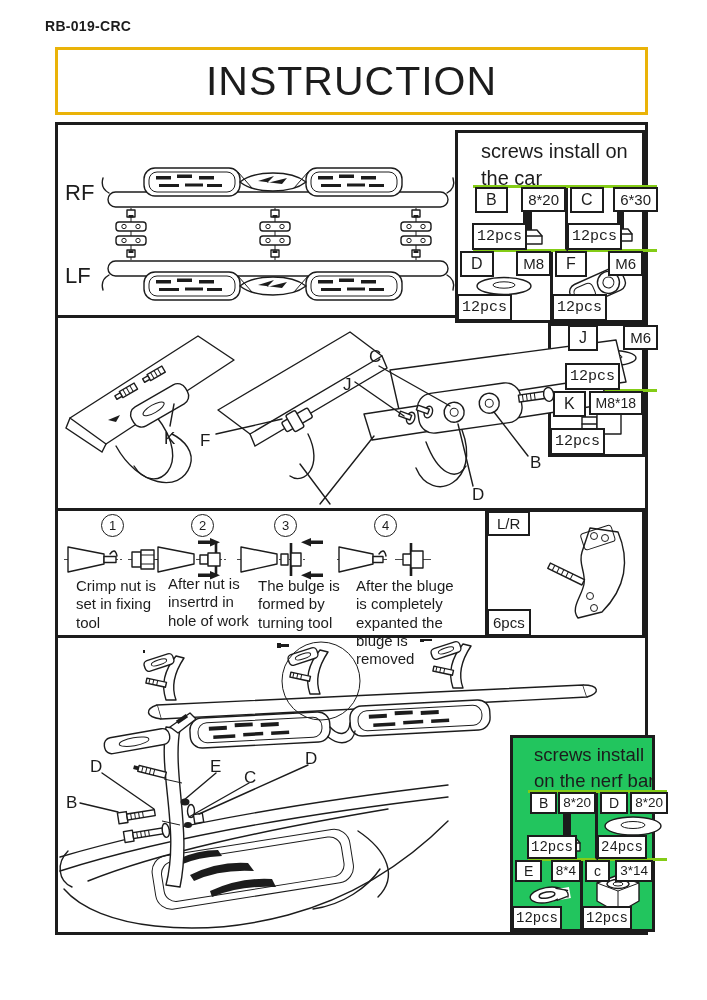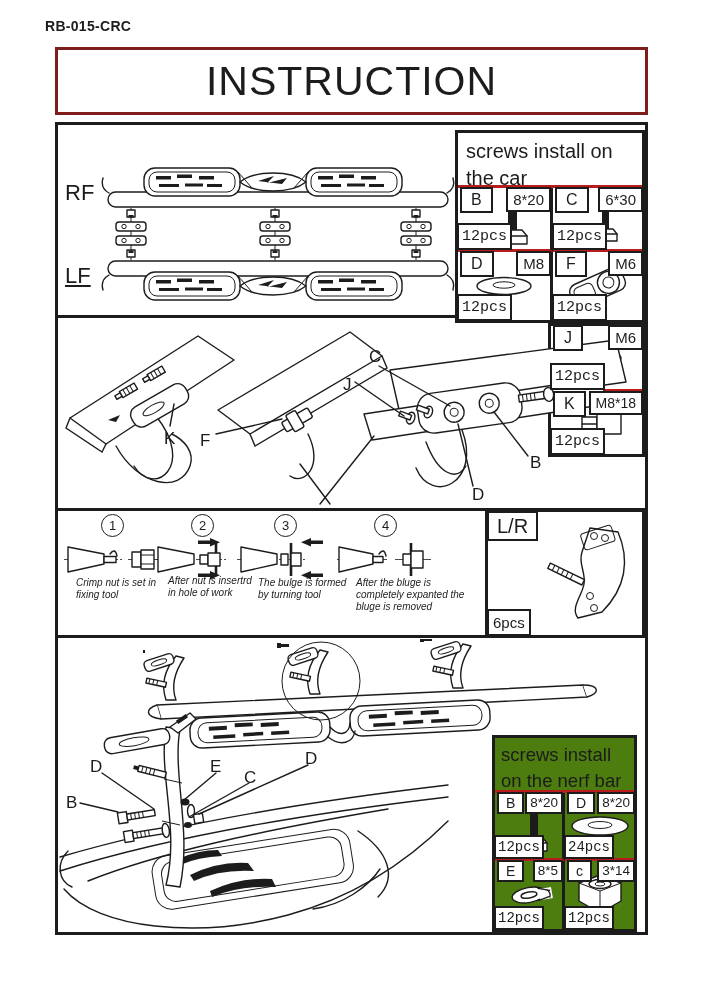--- a/index.html
+++ b/index.html
@@ -3,62 +3,62 @@
 <meta charset="utf-8">
 <style>
   * { margin:0; padding:0; box-sizing:border-box; }
   html,body { width:707px; height:1000px; overflow:hidden; }
   body { background:#ffffff; font-family:"Liberation Sans",sans-serif; color:#1c1c1c; position:relative; }
   .abs { position:absolute; }
   .frame { position:absolute; border:3px solid #1c1c1c; background:#fff; }
   .divider { position:absolute; background:#1c1c1c; height:3px; }
   .cellbox { position:absolute; }
   .br { border-right:3px solid #1c1c1c; }
-  .bb { border-bottom:3px solid #b91c1c; }
+  .bb { border-bottom:3px solid #84cc16;margin-left:15px; }
   .cell { position:absolute; display:flex; align-items:center; justify-content:center; }
   .chip { position:absolute; background:#fff; border:2px solid #1c1c1c; display:flex; align-items:center; justify-content:center; line-height:1; z-index:2; white-space:nowrap; }
   .chip.letter { font-size:16px; padding:3px 9px; top:-1px; left:2px; }
   .chip.size   { font-size:15px; padding:3px 5px; top:-1px; right:-1px; }
   .chip.qty    { font-size:15px; padding:4px 3px; bottom:-1px; left:-1px;font-family:Liberation Mono, monospace; }
   .sm .chip.letter { font-size:14px; padding:2px 7px; }
   .sm .chip.size   { font-size:13.5px; padding:2px 3px; }
   .sm .chip.qty    { font-size:14px; padding:3px 2px; }
   .hdr { font-size:20px; line-height:1.35; padding:5px 8px; }
   .hdr2 { font-size:18.5px; line-height:1.4; padding:4px 6px; }
   .side-label { position:absolute; font-size:22px; }
   .circ { position:absolute; width:23px; height:23px; border:1.6px solid #1c1c1c; border-radius:50%; display:flex; align-items:center; justify-content:center; font-size:13px; background:#fff; }
-  .cap { position:absolute; font-size:10px; line-height:1.22;font-style:italic; }
+  .cap { position:absolute; font-size:15px; line-height:1.22; }
   .model { position:absolute; left:45px; top:18px; font-size:14px; font-weight:bold; letter-spacing:.3px; }
-  .title-box { position:absolute; left:55px; top:47px; width:593px; height:68px; border:3px solid #7f1d1d; display:flex; align-items:center; justify-content:center; }
+  .title-box { position:absolute; left:55px; top:47px; width:593px; height:68px; border:3px solid #eab308; display:flex; align-items:center; justify-content:center; }
   .title-box span { font-size:41px; letter-spacing:1px; }
   svg .fw { fill:#fff; stroke:#1c1c1c; stroke-width:1.4; stroke-linejoin:round; }
   svg .ln { fill:none; stroke:#1c1c1c; stroke-width:1.4; stroke-linecap:round; }
   svg .tn { fill:none; stroke:#1c1c1c; stroke-width:1; }
   svg .fb { fill:#1c1c1c; stroke:none; }
   svg .cl { fill:none; stroke:#1c1c1c; stroke-width:.8; stroke-dasharray:8 2 2 2; }
   svg .pl { stroke:#1c1c1c; stroke-width:2.6; }
   svg text.lbl { font-size:17px; fill:#1c1c1c; font-family:"Liberation Sans",sans-serif; }
 </style>
 </head>
 <body>
 
-<div class="model">RB-015-CRC</div>
+<div class="model">RB-019-CRC</div>
 
 <div class="title-box">
   <span>INSTRUCTION</span>
 </div>
 
 <div class="frame" style="left:55px;top:122px;width:593px;height:813px;">
 
   <div class="divider" style="left:0;top:190px;width:399px;"></div>
   <div class="divider" style="left:0;top:383px;width:587px;"></div>
   <div class="divider" style="left:0;top:510px;width:587px;"></div>
 
   <div class="side-label" style="left:7px;top:55px;">RF</div>
-  <div class="side-label" style="left:7px;top:138px;text-decoration:underline;">LF</div>
+  <div class="side-label" style="left:7px;top:138px;">LF</div>
 
   <svg class="abs" style="left:42px;top:20px;" width="396" height="168" viewBox="0 0 396 168">
     <defs>
       <g id="pad">
         <rect class="fw" x="0" y="0" width="96" height="28" rx="11"></rect>
         <rect class="tn" x="5" y="4" width="86" height="20" rx="8"></rect>
         <rect class="fb" x="12" y="8" width="15" height="3.5"></rect>
         <rect class="fb" x="33" y="6.5" width="15" height="3.5"></rect>
         <rect class="fb" x="55" y="8" width="15" height="3.5"></rect>
         <rect class="fb" x="15" y="16" width="20" height="3"></rect>
@@ -300,21 +300,21 @@
     <rect class="fw" x="66" y="16" width="8" height="11"></rect>
     <rect class="fw" x="74" y="13" width="12" height="17"></rect>
   </svg>
 
   <div class="cap" style="left:18px;top:452px;width:88px;">Crimp nut is set in fixing tool</div>
   <div class="cap" style="left:110px;top:450px;width:92px;">After nut is insertrd in hole of work</div>
   <div class="cap" style="left:200px;top:452px;width:98px;">The bulge is formed by turning tool</div>
   <div class="cap" style="left:298px;top:452px;width:112px;">After the bluge is completely expanted the bluge is removed</div>
 
   <div class="cellbox" style="left:427px;top:384px;width:160px;height:129px;border:3px solid #1c1c1c;background:#fff;">
-    <span class="chip" style="top:-1px;left:-1px;font-size:20px;padding:3px 8px;">L/R</span>
+    <span class="chip" style="top:-1px;left:-1px;font-size:15px;padding:3px 8px;">L/R</span>
     <span class="chip" style="bottom:-1px;left:-1px;font-size:15px;padding:4px 4px;">6pcs</span>
     <svg class="abs" style="left:48px;top:8px;" width="100" height="108" viewBox="0 0 100 108">
       <path class="fw" d="M54,8 L82,12 C 94,40 90,68 66,92 L42,98 C 34,88 46,76 48,64 C 50,52 42,44 46,32 Z"></path>
       <g transform="rotate(-18 62 18)">
         <rect class="tn" x="46" y="9" width="32" height="17" rx="3"></rect>
       </g>
       <circle class="tn" cx="58" cy="16" r="3.5"></circle>
         <circle class="tn" cx="69" cy="18" r="3.5"></circle>
       <circle class="tn" cx="54" cy="76" r="3.5"></circle>
         <circle class="tn" cx="58" cy="88" r="3.5"></circle>
@@ -427,21 +427,21 @@
     <line class="ln" x1="158" y1="92" x2="126" y2="119"></line>
     <line class="ln" x1="191" y1="102" x2="131" y2="136"></line>
     <line class="ln" x1="250" y1="84" x2="141" y2="133"></line>
     <text class="lbl" x="8" y="127">B</text>
     <text class="lbl" x="32" y="91">D</text>
     <text class="lbl" x="152" y="91">E</text>
     <text class="lbl" x="186" y="102">C</text>
     <text class="lbl" x="247" y="83">D</text>
   </svg>
 
-  <div class="cellbox sm" style="left:434px;top:610px;width:145px;height:197px;border:3px solid #1c1c1c;background:#4d7c0f;">
+  <div class="cellbox sm" style="left:452px;top:610px;width:145px;height:197px;border:3px solid #1c1c1c;background:#22c55e;">
     <div class="abs hdr2 bb" style="left:0;top:0;width:139px;height:55px;">screws install on the nerf bar</div>
     <div class="cell br bb" style="left:0;top:55px;width:70px;height:68px;">
       <span class="chip letter">B</span>
       <span class="chip size">8*20</span>
       <span class="chip qty">12pcs</span>
       <svg width="36" height="54" viewBox="0 0 36 54" style="margin-left:10px">
         <rect class="fb" x="14" y="2" width="8" height="36"></rect>
         <polygon class="fw" points="10,38 26,38 31,44 31,52 5,52 5,44"></polygon>
         <line class="ln" x1="5" y1="44" x2="31" y2="44"></line>
       </svg>
@@ -450,21 +450,21 @@
       <span class="chip letter">D</span>
       <span class="chip size">8*20</span>
       <span class="chip qty">24pcs</span>
       <svg width="62" height="24" viewBox="0 0 62 24">
         <ellipse class="fw" cx="31" cy="12" rx="28" ry="9"></ellipse>
         <ellipse class="tn" cx="31" cy="11" rx="12" ry="3.5"></ellipse>
       </svg>
     </div>
     <div class="cell br" style="left:0;top:123px;width:70px;height:68px;">
       <span class="chip letter">E</span>
-      <span class="chip size">8*5</span>
+      <span class="chip size">8*4</span>
       <span class="chip qty">12pcs</span>
       <svg width="52" height="32" viewBox="0 0 52 32">
         <g transform="rotate(-10 26 16)">
           <ellipse class="fw" cx="26" cy="16" rx="17" ry="7.5"></ellipse>
           <ellipse class="fw" cx="26" cy="16" rx="8" ry="3"></ellipse>
           <rect x="36" y="12" width="13" height="11" fill="#fff"></rect>
           <path class="ln" d="M36,11 l11,4 M35,23 l11,-2"></path>
           <path class="fw" d="M44,14 a4,5 0 0 1 2,8"></path>
         </g>
       </svg>

